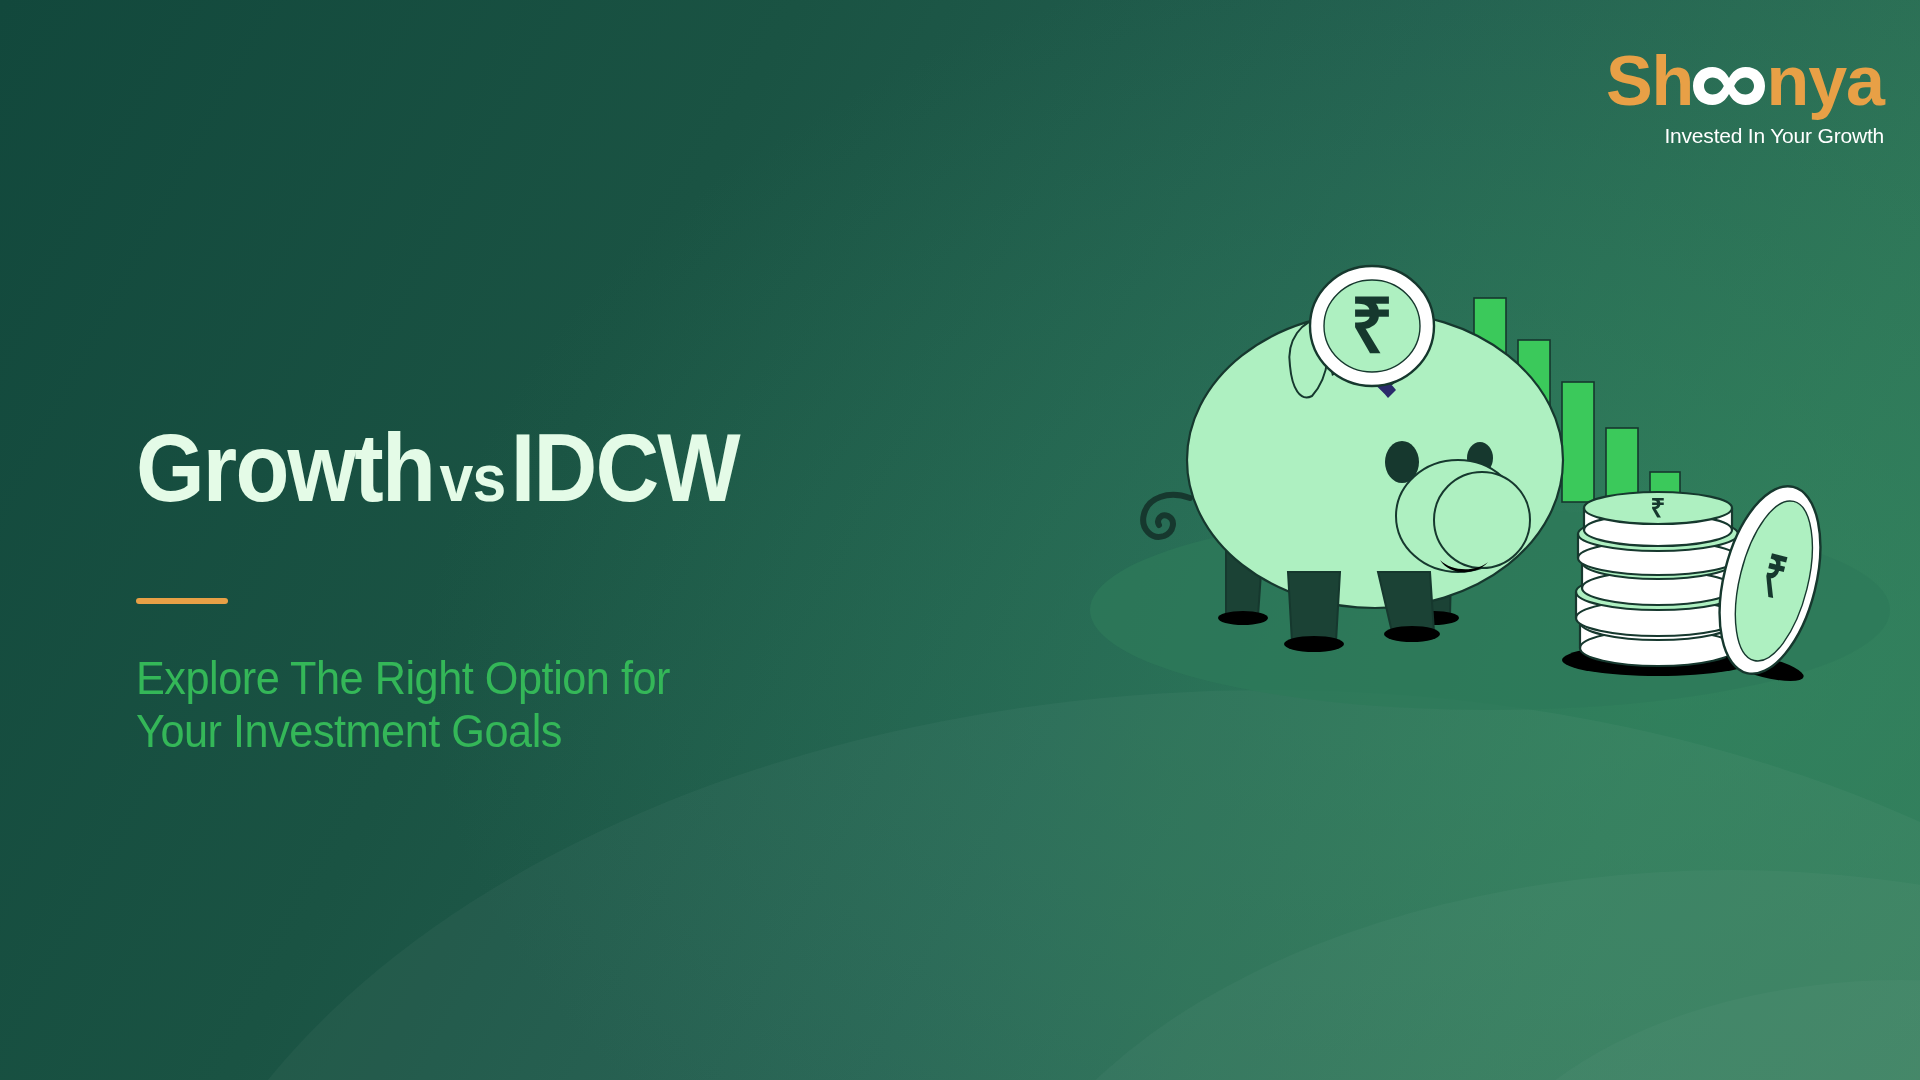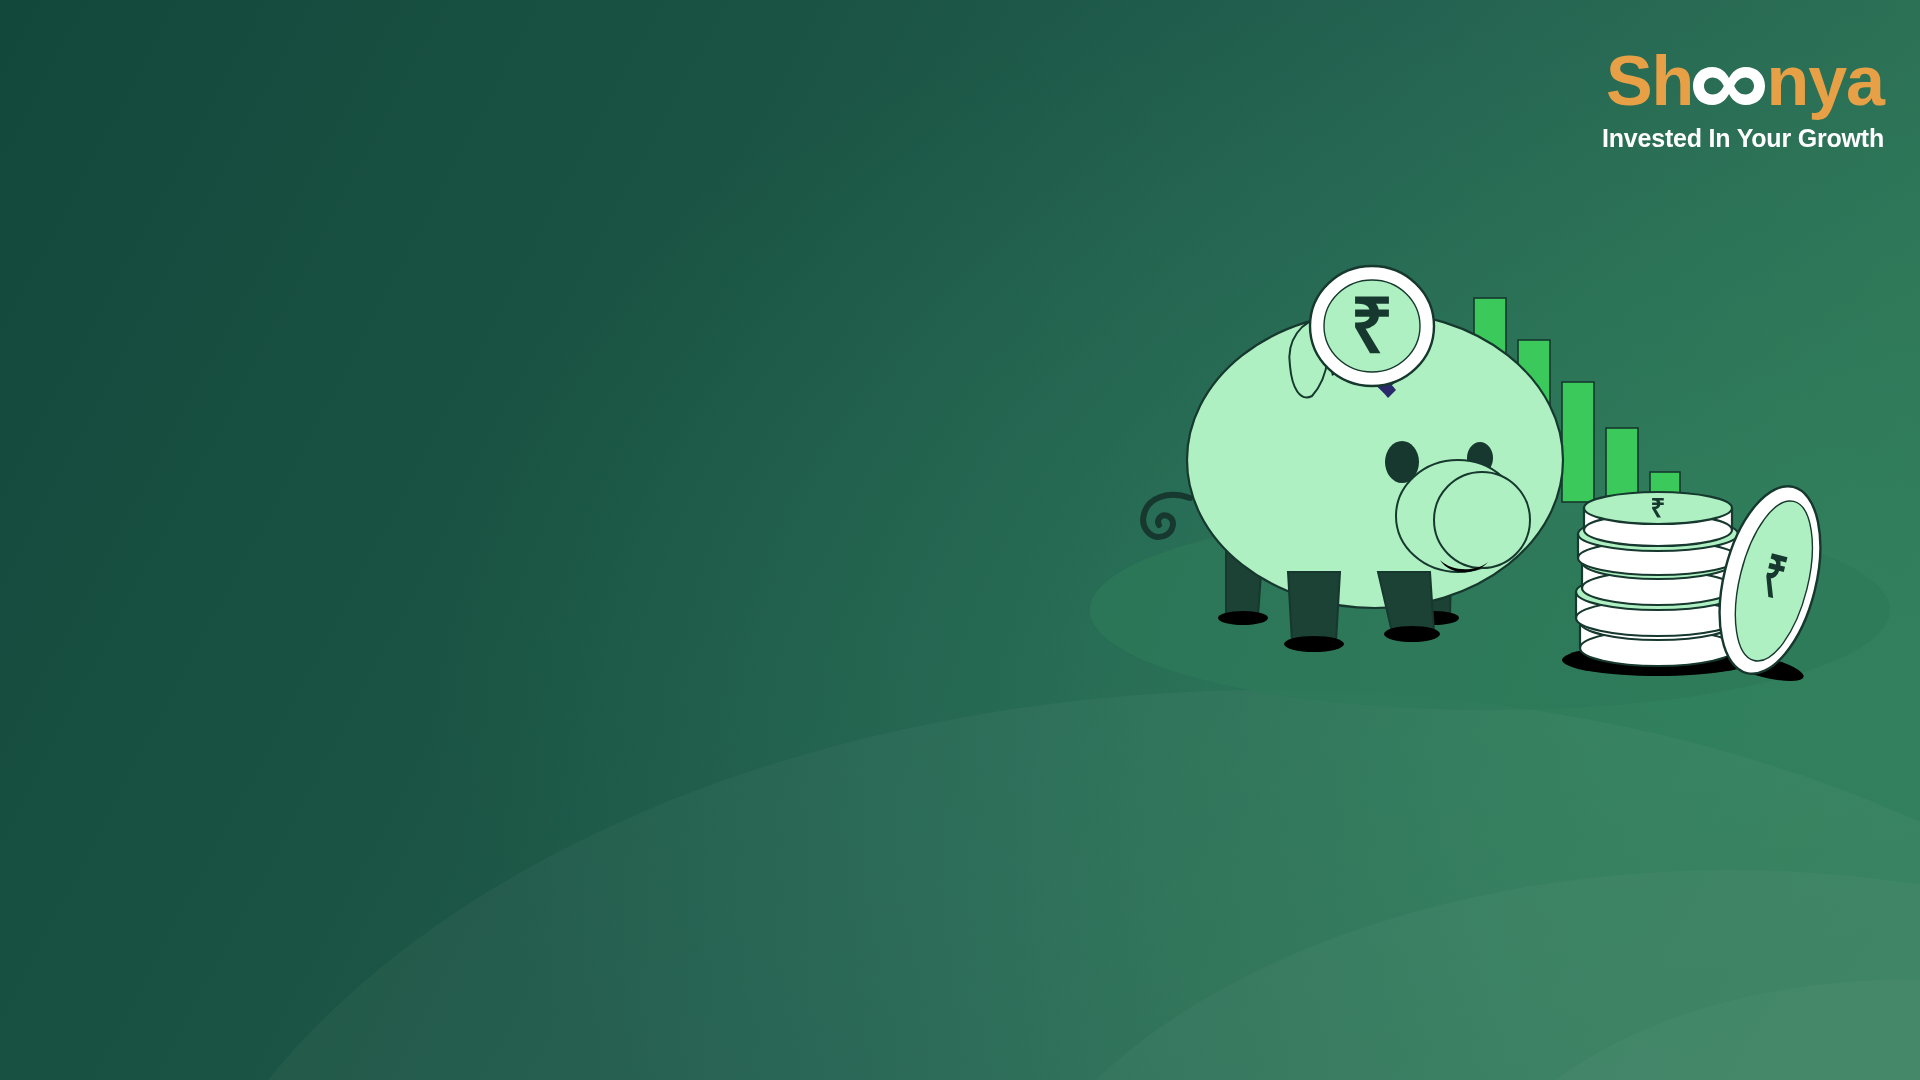--- a/index.html
+++ b/index.html
@@ -59,22 +59,22 @@
     justify-content:flex-end;
   }
   #logo-infinity{
     display:inline-block;
     margin:0 -2px 0 -3px;
     position:relative;
     top:4px;
   }
   #logo-tagline{
     margin-top:8px;
-    font-size:25px;
-    font-weight:bold;
+    font-size:21px;
+    font-weight:normal;
     color:#FFFFFF;
     letter-spacing:-0.2px;
     white-space:nowrap;
   }
 
   
   #hero-text{
     position:absolute;
     left:136px;
     top:420px;
@@ -140,20 +140,28 @@
         <span id="logo-infinity">
         <svg width="78" height="46" viewBox="0 0 78 46" aria-hidden="true">
           <path d="M22.5 4 C10.5 4 3 12 3 23 C3 34 10.5 42 22.5 42 C31 42 36 36.5 39 31 C42 36.5 47 42 55.5 42 C67.5 42 75 34 75 23 C75 12 67.5 4 55.5 4 C47 4 42 9.5 39 15 C36 9.5 31 4 22.5 4 Z M22.5 14.5 C27.5 14.5 31.5 18 33.8 23 C31.5 28 27.5 31.5 22.5 31.5 C17.6 31.5 14 27.7 14 23 C14 18.3 17.6 14.5 22.5 14.5 Z M55.5 14.5 C60.4 14.5 64 18.3 64 23 C64 27.7 60.4 31.5 55.5 31.5 C50.5 31.5 46.5 28 44.2 23 C46.5 18 50.5 14.5 55.5 14.5 Z" fill="#FFFFFF"></path>
         </svg>
       </span>
         <span>nya</span>
     </div>
     <div id="logo-tagline">Invested In Your Growth</div>
   </div>
 
+  <div id="hero-text">
+    <h1 id="hero-title"><span>Growth</span><span class="vs">vs</span><span>IDCW</span></h1>
+    <div id="divider"></div>
+    <p id="hero-subtitle">
+      <span>Explore The Right Option for</span><br>
+      <span>Your Investment Goals</span>
+    </p>
+  </div>
 
   <div id="illustration">
     <svg width="880" height="420" viewBox="0 0 880 420" aria-hidden="true">
 
       <ellipse cx="450" cy="330" rx="400" ry="100" fill="#2E7A59" opacity="0.75"></ellipse>
 
       <g stroke="#16382E" stroke-width="1.6">
         <rect x="434" y="18" width="32" height="112" fill="#3BC95B"></rect>
         <rect x="478" y="60" width="32" height="108" fill="#3BC95B"></rect>
         <rect x="522" y="102" width="32" height="120" fill="#3BC95B"></rect>

